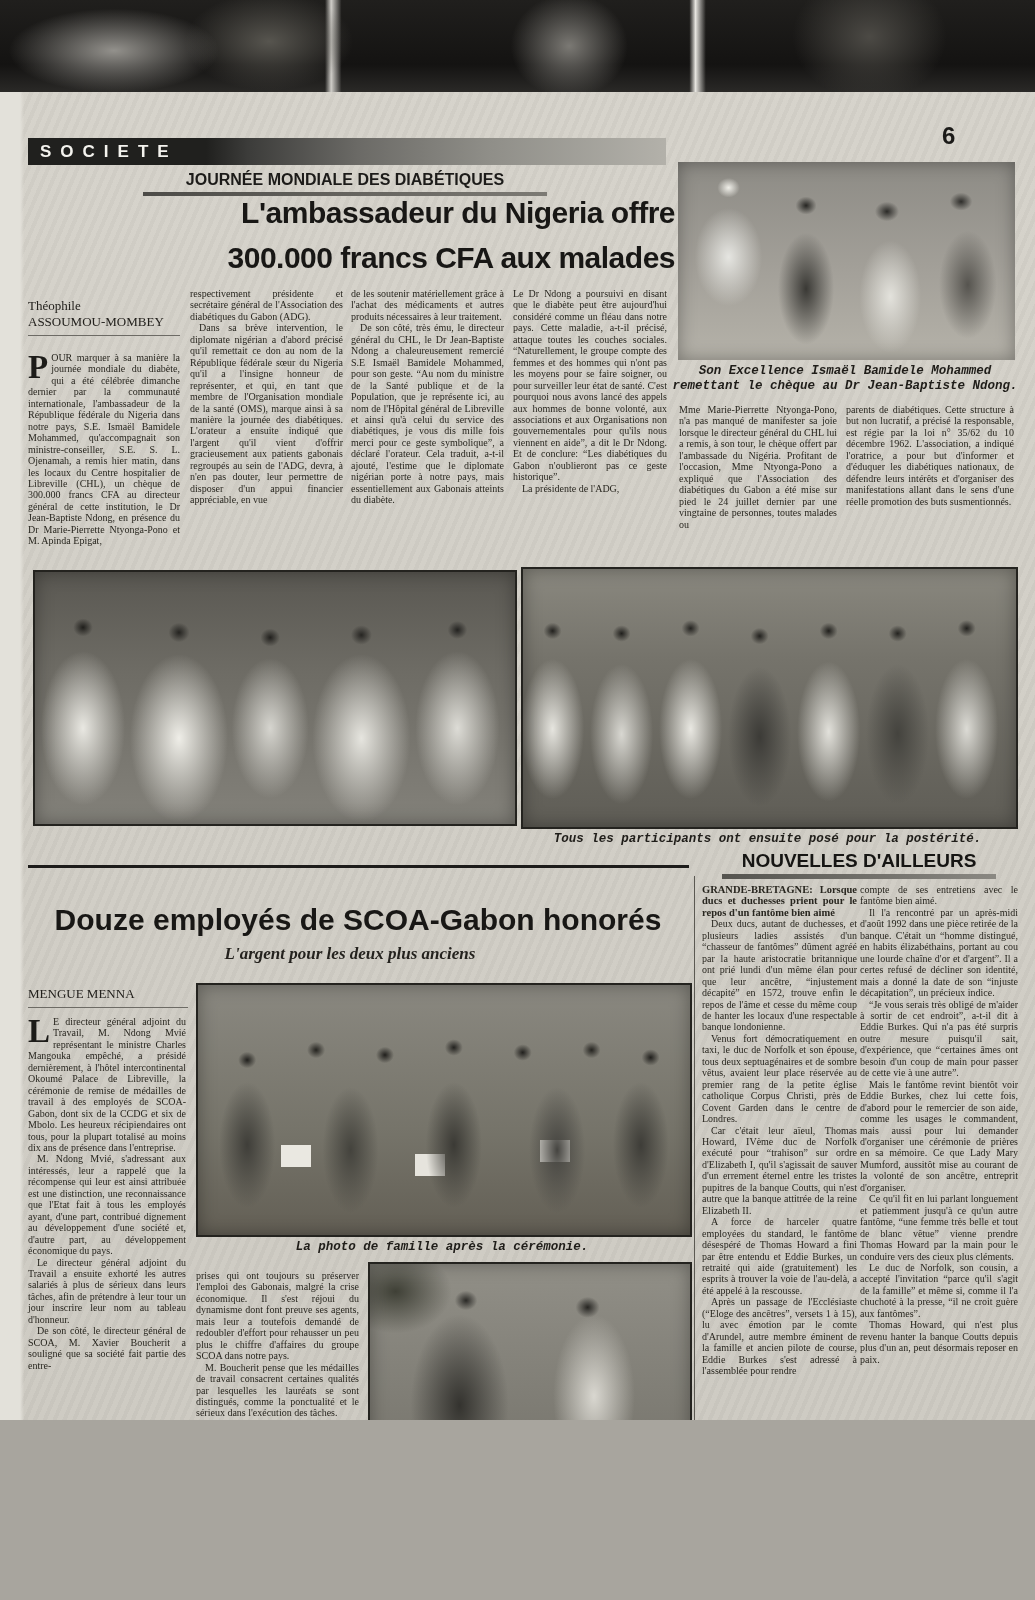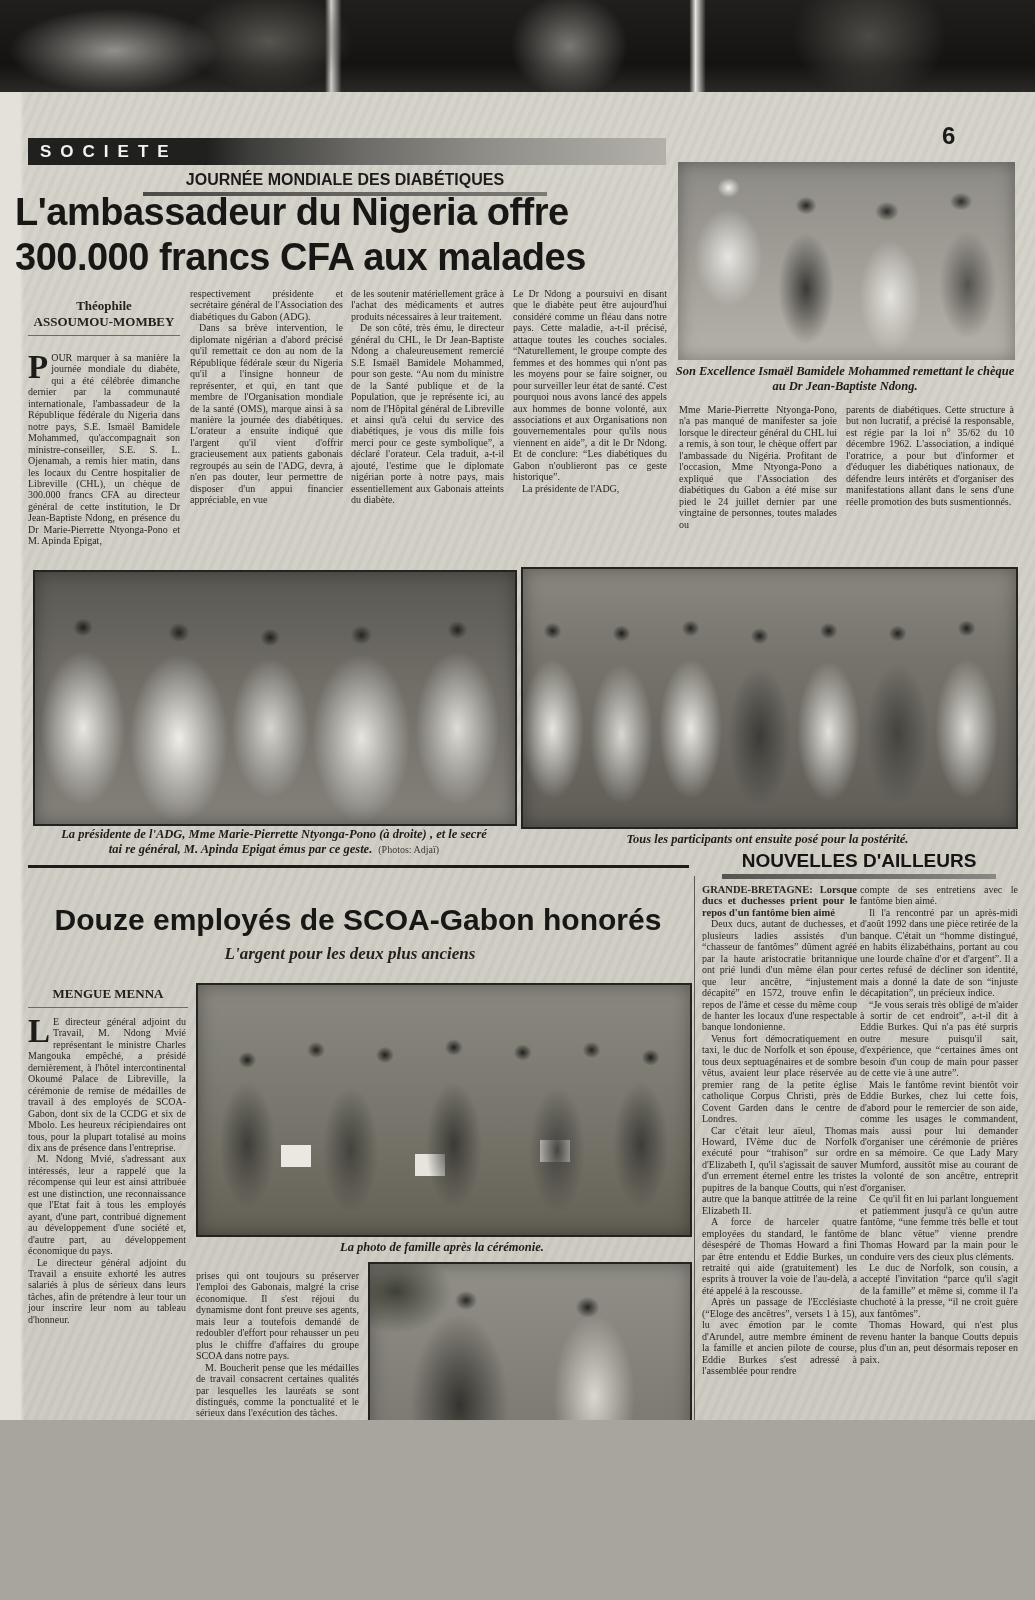--- a/index.html
+++ b/index.html
@@ -29,34 +29,34 @@
   .societe-label{display:inline-block;padding-left:12px;line-height:27px;color:#f4f3ee;
     font-family:"Liberation Sans",sans-serif;font-weight:bold;font-size:17px;letter-spacing:9px;}
   .page-num{left:942px;top:122px;width:60px;font-family:"Liberation Sans",sans-serif;
     font-weight:bold;font-size:24px;color:#1b1a18;}
 
   
   .kicker{font-family:"Liberation Sans",sans-serif;font-weight:bold;color:#1c1b19;text-align:center;}
   .kicker .bar{display:block;height:4px;background:linear-gradient(90deg,#4c4b47,#7c7a74);margin:3px auto 0;}
   .kicker1{left:115px;top:171px;width:460px;font-size:16px;}
   .kicker1 .bar{width:88%;}
-  .headline1{left:15px;top:190px;width:660px;text-align:left;font-family:"Liberation Sans",sans-serif;
-    font-weight:bold;font-size:38px;line-height:45px;letter-spacing:-0.5px;color:#181715;}
+  .headline1{left:15px;top:190px;width:660px;text-align:right;font-family:"Liberation Sans",sans-serif;
+    font-weight:bold;font-size:30px;line-height:45px;letter-spacing:-0.5px;color:#181715;}
   .kicker2{left:140px;top:883px;width:450px;font-size:16px;}
   .kicker2 .bar{width:62%;height:5px;}
   .headline2{left:27px;top:903px;width:662px;text-align:center;font-family:"Liberation Sans",sans-serif;
     font-weight:bold;font-size:30px;line-height:34px;color:#181715;}
   .subhead{left:110px;top:944px;width:480px;text-align:center;font-weight:bold;font-style:italic;font-size:17px;}
   .nouvelles-head{left:700px;top:850px;width:318px;text-align:center;
     font-family:"Liberation Sans",sans-serif;font-weight:bold;font-size:19px;color:#161513;}
   .nouvelles-head .bar{display:block;width:86%;height:5px;margin:2px auto 0;
     background:linear-gradient(90deg,#55544f,#8a8882);}
 
   
-  .byline{text-align:center;font-weight:bold;font-size:13px;line-height:16px;color:#23211d;}
+  .byline{font-weight:normal;font-size:13px;line-height:16px;color:#23211d;}
   .byline .rule{display:block;height:1px;background:#6d6b65;margin-top:5px;}
   .byline1{left:28px;top:298px;width:152px;}
   .byline2{left:28px;top:986px;width:160px;}
 
   
   .col{font-size:10px;line-height:11.45px;text-align:justify;color:#28261f;}
   .col p{margin:0;}
   .col p + p{text-indent:9px;}
   .dropcap{float:left;font-weight:bold;font-size:33px;line-height:27px;padding:2px 3px 0 0;color:#1d1c19;}
   .lead-bold{font-weight:bold;font-size:10.5px;}
@@ -139,21 +139,21 @@
   .photo-medal{left:368px;top:1262px;width:320px;height:228px;border:2px solid #24231f;
     background:
       radial-gradient(80px 60px at 8% 12%,#3f4036,rgba(0,0,0,0) 70%),
       radial-gradient(15px 13px at 30% 16%,#2a2926,rgba(0,0,0,0) 75%),
       radial-gradient(70px 130px at 28% 62%,#34332f,rgba(0,0,0,0) 70%),
       radial-gradient(16px 14px at 68% 19%,#262522,rgba(0,0,0,0) 75%),
       radial-gradient(60px 120px at 70% 58%,#d9d7d0,rgba(0,0,0,0) 68%),
       linear-gradient(180deg,#918f87 0%,#7c7a72 70%,#6f6d65 100%);}
 
   
-  .caption{font-weight:bold;font-style:italic;text-align:center;font-size:12.5px;line-height:15px;color:#1f1d19;}
+  .caption{font-weight:bold;font-style:italic;text-align:center;font-size:12.5px;line-height:15px;color:#1f1d19;font-family:Liberation Mono, monospace;}
   .cap-lead{left:672px;top:364px;width:346px;}
   .cap-adg{left:28px;top:827px;width:492px;}
   .cap-adg .credit{font-style:normal;font-weight:normal;font-size:10px;color:#3a3832;margin-left:6px;}
   .cap-group{left:521px;top:832px;width:493px;}
   .cap-family{left:196px;top:1240px;width:492px;}
   .cap-medal{left:335px;top:1497px;width:370px;}
 
   
   .hr-main{left:28px;top:865px;width:661px;height:3px;background:#1d1c1a;}
   .vrule{left:694px;top:876px;width:1px;height:680px;background:#5b5952;}
@@ -212,43 +212,40 @@
     <p>La présidente de l'ADG,</p>
   </div>
   <div class="abs col a1c5">
     <p>Mme Marie-Pierrette Ntyonga-Pono, n'a pas manqué de manifester sa joie lorsque le directeur général du CHL lui a remis, à son tour, le chèque offert par l'ambassade du Nigéria. Profitant de l'occasion, Mme Ntyonga-Pono a expliqué que l'Association des diabétiques du Gabon a été mise sur pied le 24 juillet dernier par une vingtaine de personnes, toutes malades ou</p>
   </div>
   <div class="abs col a1c6">
     <p>parents de diabétiques. Cette structure à but non lucratif, a précisé la responsable, est régie par la loi n° 35/62 du 10 décembre 1962. L'association, a indiqué l'oratrice, a pour but d'informer et d'éduquer les diabétiques nationaux, de défendre leurs intérêts et d'organiser des manifestations allant dans le sens d'une réelle promotion des buts susmentionnés.</p>
   </div>
 
   <div class="abs photo photo-adg"></div>
-  <div class="abs caption cap-adg">
-    <div>La présidente de l'ADG, Mme Marie-Pierrette Ntyonga-Pono (à droite) , et le secré</div>
-    <div><span>tai re général, M. Apinda Epigat émus par ce geste.</span><span class="credit">(Photos: Adjaï)</span></div>
-  </div>
 
   <div class="abs photo photo-group"></div>
   <div class="abs caption cap-group">Tous les participants ont ensuite posé pour la postérité.</div>
 
   <div class="abs hr-main"></div>
   <div class="abs vrule"></div>
 
   <div class="abs headline2">Douze employés de SCOA-Gabon honorés</div>
   <div class="abs subhead">L'argent pour les deux plus anciens</div>
 
   <div class="abs byline byline2">
     <div>MENGUE MENNA</div>
     <span class="rule"></span>
   </div>
 
   <div class="abs col a2c1">
     <p><span class="dropcap">L</span><span>E directeur général adjoint du Travail, M. Ndong Mvié représentant le ministre Charles Mangouka empêché, a présidé dernièrement, à l'hôtel intercontinental Okoumé Palace de Libreville, la cérémonie de remise de médailles de travail à des employés de SCOA-Gabon, dont six de la CCDG et six de Mbolo. Les heureux récipiendaires ont tous, pour la plupart totalisé au moins dix ans de présence dans l'entreprise.</span></p>
     <p>M. Ndong Mvié, s'adressant aux intéressés, leur a rappelé que la récompense qui leur est ainsi attribuée est une distinction, une reconnaissance que l'Etat fait à tous les employés ayant, d'une part, contribué dignement au développement d'une société et, d'autre part, au développement économique du pays.</p>
     <p>Le directeur général adjoint du Travail a ensuite exhorté les autres salariés à plus de sérieux dans leurs tâches, afin de prétendre à leur tour un jour inscrire leur nom au tableau d'honneur.</p>
+    <p>De son côté, le directeur général de SCOA, M. Xavier Boucherit a souligné que sa société fait partie des entre-</p>
   </div>
 
   <div class="abs photo photo-family"></div>
   <div class="abs caption cap-family">La photo de famille après la cérémonie.</div>
 
   <div class="abs col a2c2">
     <p>prises qui ont toujours su préserver l'emploi des Gabonais, malgré la crise économique. Il s'est réjoui du dynamisme dont font preuve ses agents, mais leur a toutefois demandé de redoubler d'effort pour rehausser un peu plus le chiffre d'affaires du groupe SCOA dans notre pays.</p>
     <p>M. Boucherit pense que les médailles de travail consacrent certaines qualités par lesquelles les lauréats se sont distingués, comme la ponctualité et le sérieux dans l'exécution des tâches.</p>
   </div>
 

